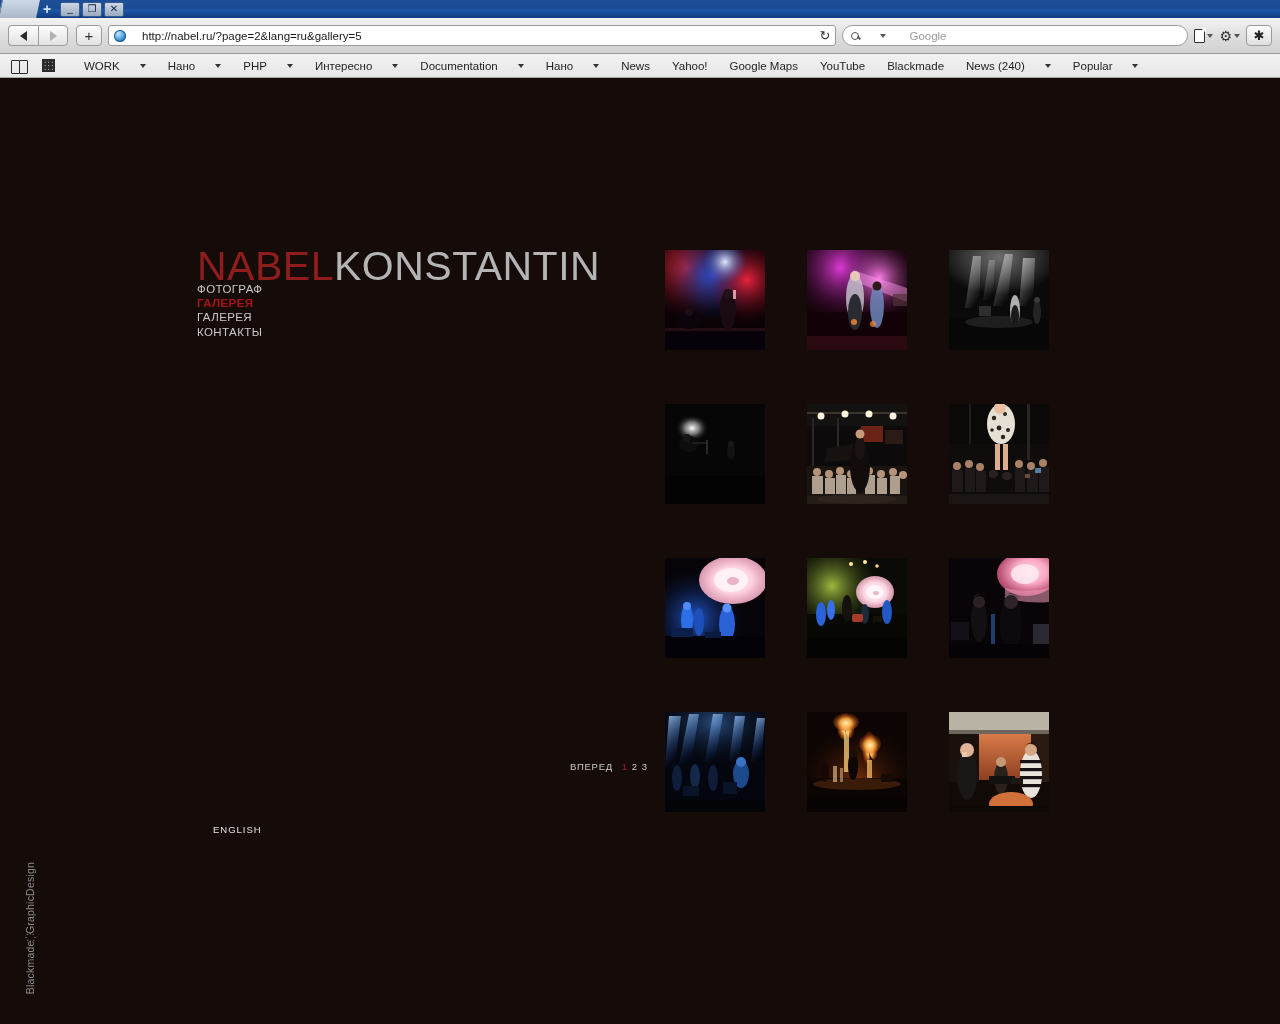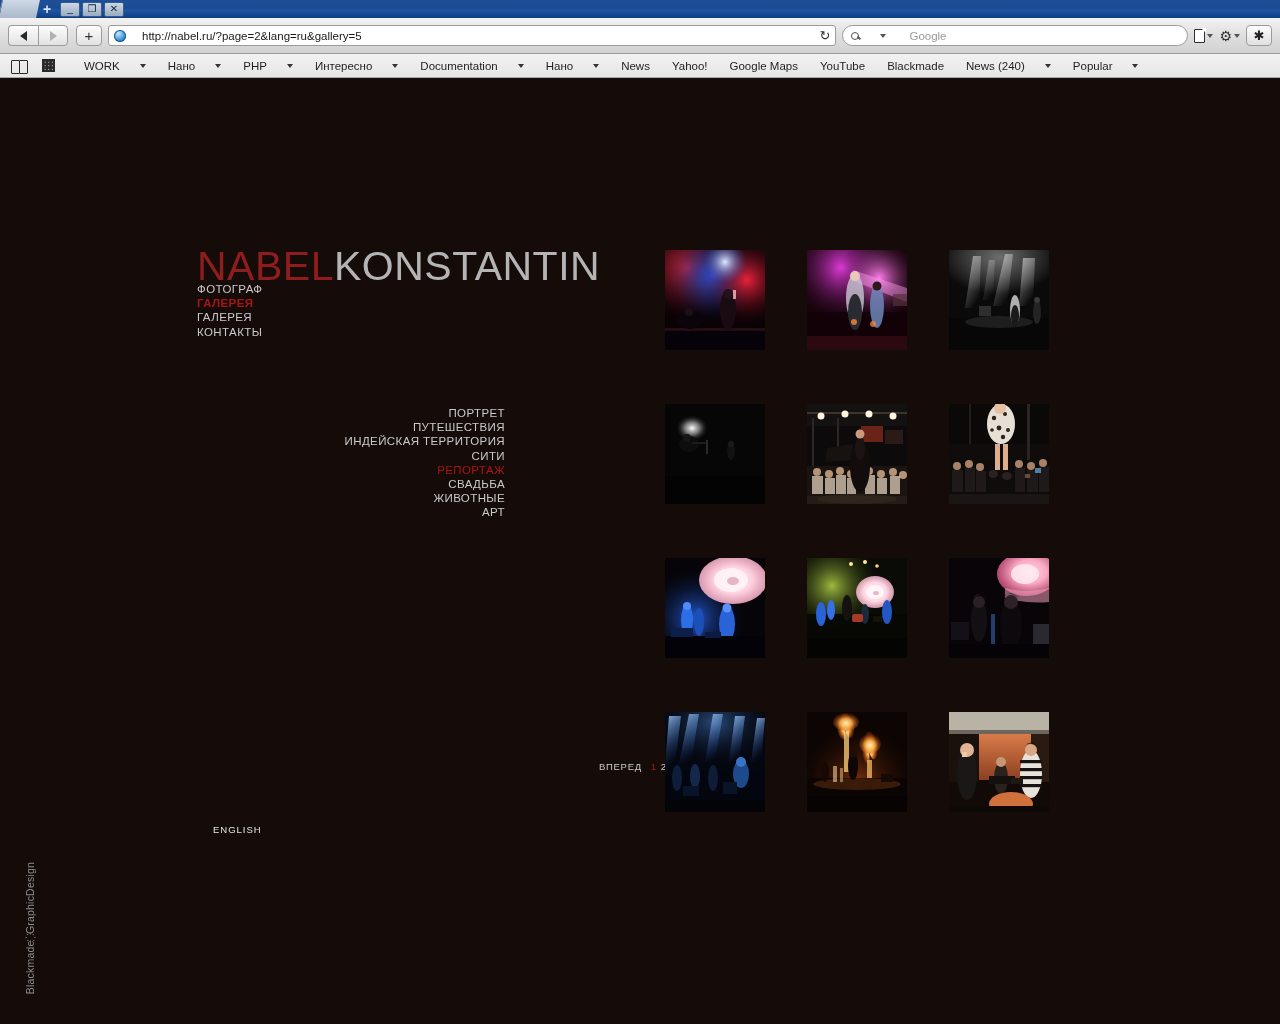--- a/index.html
+++ b/index.html
@@ -176,21 +176,21 @@
   #cats {
     position: absolute; left: 200px; top: 328px; width: 305px;
     text-align: right; font-size: 11.5px; line-height: 14.2px; letter-spacing: .4px;
   }
   #cats div { color: #c9c9c9; }
   #cats div.active { color: #a81515; }
 
   #pager {
     position: absolute; left: 570px; top: 683px;
     font-size: 9.5px; letter-spacing: .7px; color: #c9c9c9;
-    display: flex; align-items: baseline; gap: 9px; margin-left: 29px;
+    display: flex; align-items: baseline; gap: 9px;
   }
   #pager .pages { display: flex; gap: 4px; }
   #pager .pg { color: #c9c9c9; }
   #pager .pg.cur { color: #a81515; }
 
   #english {
     position: absolute; left: 213px; top: 746px;
     font-size: 9.5px; letter-spacing: 1px; color: #e2e2e2;
   }
 
@@ -320,30 +320,20 @@
     <span class="red">NABEL</span><span class="gray">KONSTANTIN</span>
   </div>
 
   <div id="mainnav">
     <div>ФОТОГРАФ</div>
     <div class="active">ГАЛЕРЕЯ</div>
     <div>ГАЛЕРЕЯ</div>
     <div>КОНТАКТЫ</div>
   </div>
 
-  <div id="cats">
-    <div>ПОРТРЕТ</div>
-    <div>ПУТЕШЕСТВИЯ</div>
-    <div>ИНДЕЙСКАЯ ТЕРРИТОРИЯ</div>
-    <div>СИТИ</div>
-    <div class="active">РЕПОРТАЖ</div>
-    <div>СВАДЬБА</div>
-    <div>ЖИВОТНЫЕ</div>
-    <div>АРТ</div>
-  </div>
 
   <div id="pager">
     <span>ВПЕРЕД</span>
     <span class="pages">
       <span class="pg cur">1</span>
       <span class="pg">2</span>
       <span class="pg">3</span>
     </span>
   </div>
 

